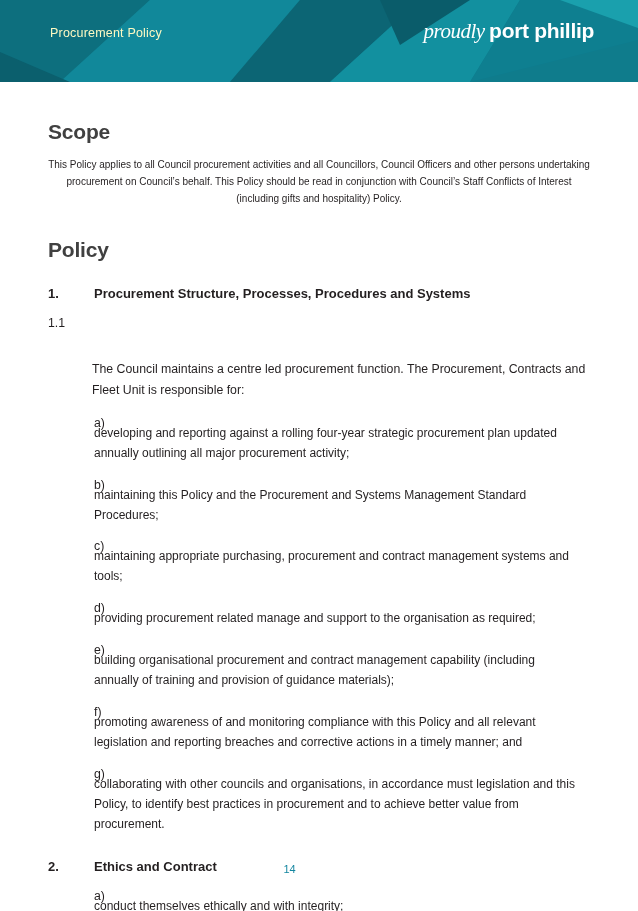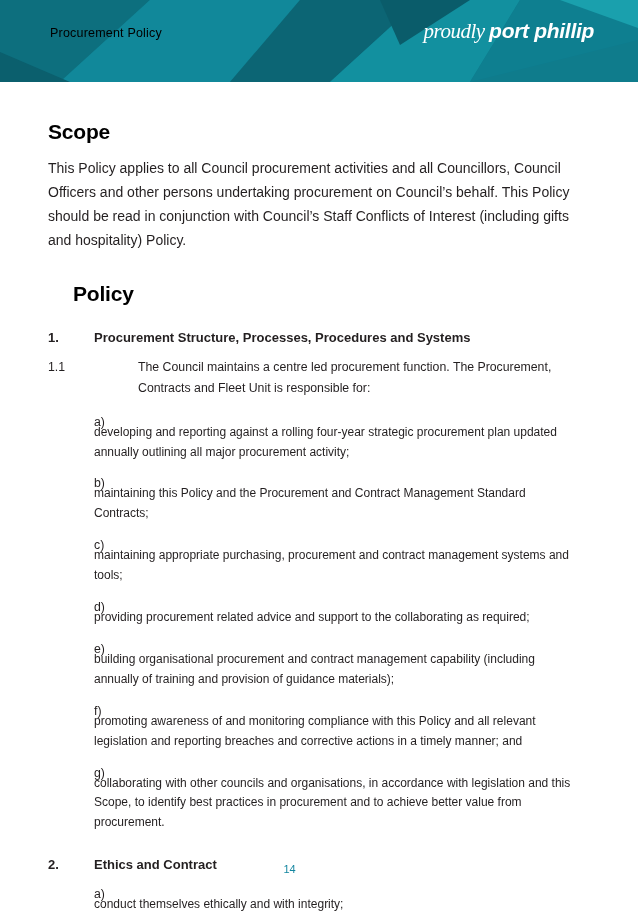--- a/index.html
+++ b/index.html
@@ -24,21 +24,21 @@
     height: 82px;
     background: #0f7c8c;
     overflow: hidden;
   }
   .banner-facets { position: absolute; inset: 0; }
   .banner-title {
     position: absolute;
     left: 50px;
     top: 26px;
     font-size: 12.5px;
-    color: #000000;
+    color: #fef9c3;
     letter-spacing: 0.2px;
     z-index: 5;
   }
   .brand {
     position: absolute;
     right: 44px;
     top: 20px;
     z-index: 5;
     text-align: right;
     color: #ffffff;
@@ -47,43 +47,42 @@
   .brand-proudly {
     font-family: Liberation Serif, serif;
     font-style: italic;
     font-size: 21px;
     letter-spacing: -0.5px;
   }
   .brand-name {
     font-size: 21px;
     font-weight: bold;
     letter-spacing: -0.3px;
-    font-style: italic;
   }
 
   
   .page {
     padding: 24px 48px 0 48px;
   }
   h1.section-heading {
-    color: #000000;
+    color: #404040;
     font-size: 21px;
     font-weight: bold;
     margin: 14px 0 12px 0;
     letter-spacing: -0.2px;
   }
   h1.section-heading.second {
     margin-top: 30px;
-    margin-left: 25px;
   }
   p.body-text {
-    font-size: 14px;
+    font-size: 10px;
     line-height: 1.72;
     margin: 0 0 0 0;
     color: #231f20;
+    text-align: center;
   }
 
   
   .clause-heading {
     display: flex;
     margin-top: 24px;
     margin-bottom: 12px;
   }
   .clause-heading .num {
     width: 46px;
@@ -94,20 +93,21 @@
   .clause-heading .txt {
     font-size: 13px;
     font-weight: bold;
     text-align: center;
   }
 
   
   .clause-para {
     display: flex;
     margin-bottom: 4px;
+    flex-direction: column;
   }
   .clause-para .num {
     width: 46px;
     flex: 0 0 46px;
     font-size: 12.3px;
     line-height: 1.72;
   }
   .clause-para .txt {
     font-size: 12.3px;
     line-height: 1.72;
@@ -191,41 +191,41 @@
     <div class="txt">The Council maintains a centre led procurement function. The Procurement, Contracts and Fleet Unit is responsible for:</div>
   </div>
 
   <div class="alpha-list">
     <div class="alpha-item">
       <div class="letter">a)</div>
       <div class="atxt">developing and reporting against a rolling four-year strategic procurement plan updated annually outlining all major procurement activity;</div>
     </div>
     <div class="alpha-item">
       <div class="letter">b)</div>
-      <div class="atxt">maintaining this Policy and the Procurement and Contract Management Standard Contracts;</div>
+      <div class="atxt">maintaining this Policy and the Procurement and Systems Management Standard Procedures;</div>
     </div>
     <div class="alpha-item">
       <div class="letter">c)</div>
       <div class="atxt">maintaining appropriate purchasing, procurement and contract management systems and tools;</div>
     </div>
     <div class="alpha-item">
       <div class="letter">d)</div>
-      <div class="atxt">providing procurement related advice and support to the collaborating as required;</div>
+      <div class="atxt">providing procurement related manage and support to the organisation as required;</div>
     </div>
     <div class="alpha-item">
       <div class="letter">e)</div>
       <div class="atxt">building organisational procurement and contract management capability (including annually of training and provision of guidance materials);</div>
     </div>
     <div class="alpha-item">
       <div class="letter">f)</div>
       <div class="atxt">promoting awareness of and monitoring compliance with this Policy and all relevant legislation and reporting breaches and corrective actions in a timely manner; and</div>
     </div>
     <div class="alpha-item">
       <div class="letter">g)</div>
-      <div class="atxt">collaborating with other councils and organisations, in accordance with legislation and this Scope, to identify best practices in procurement and to achieve better value from procurement.</div>
+      <div class="atxt">collaborating with other councils and organisations, in accordance must legislation and this Policy, to identify best practices in procurement and to achieve better value from procurement.</div>
     </div>
   </div>
 
   <div class="clause-heading">
     <div class="num">2.</div>
     <div class="txt">Ethics and Contract</div>
   </div>
 
 
   <div class="alpha-list tight">

